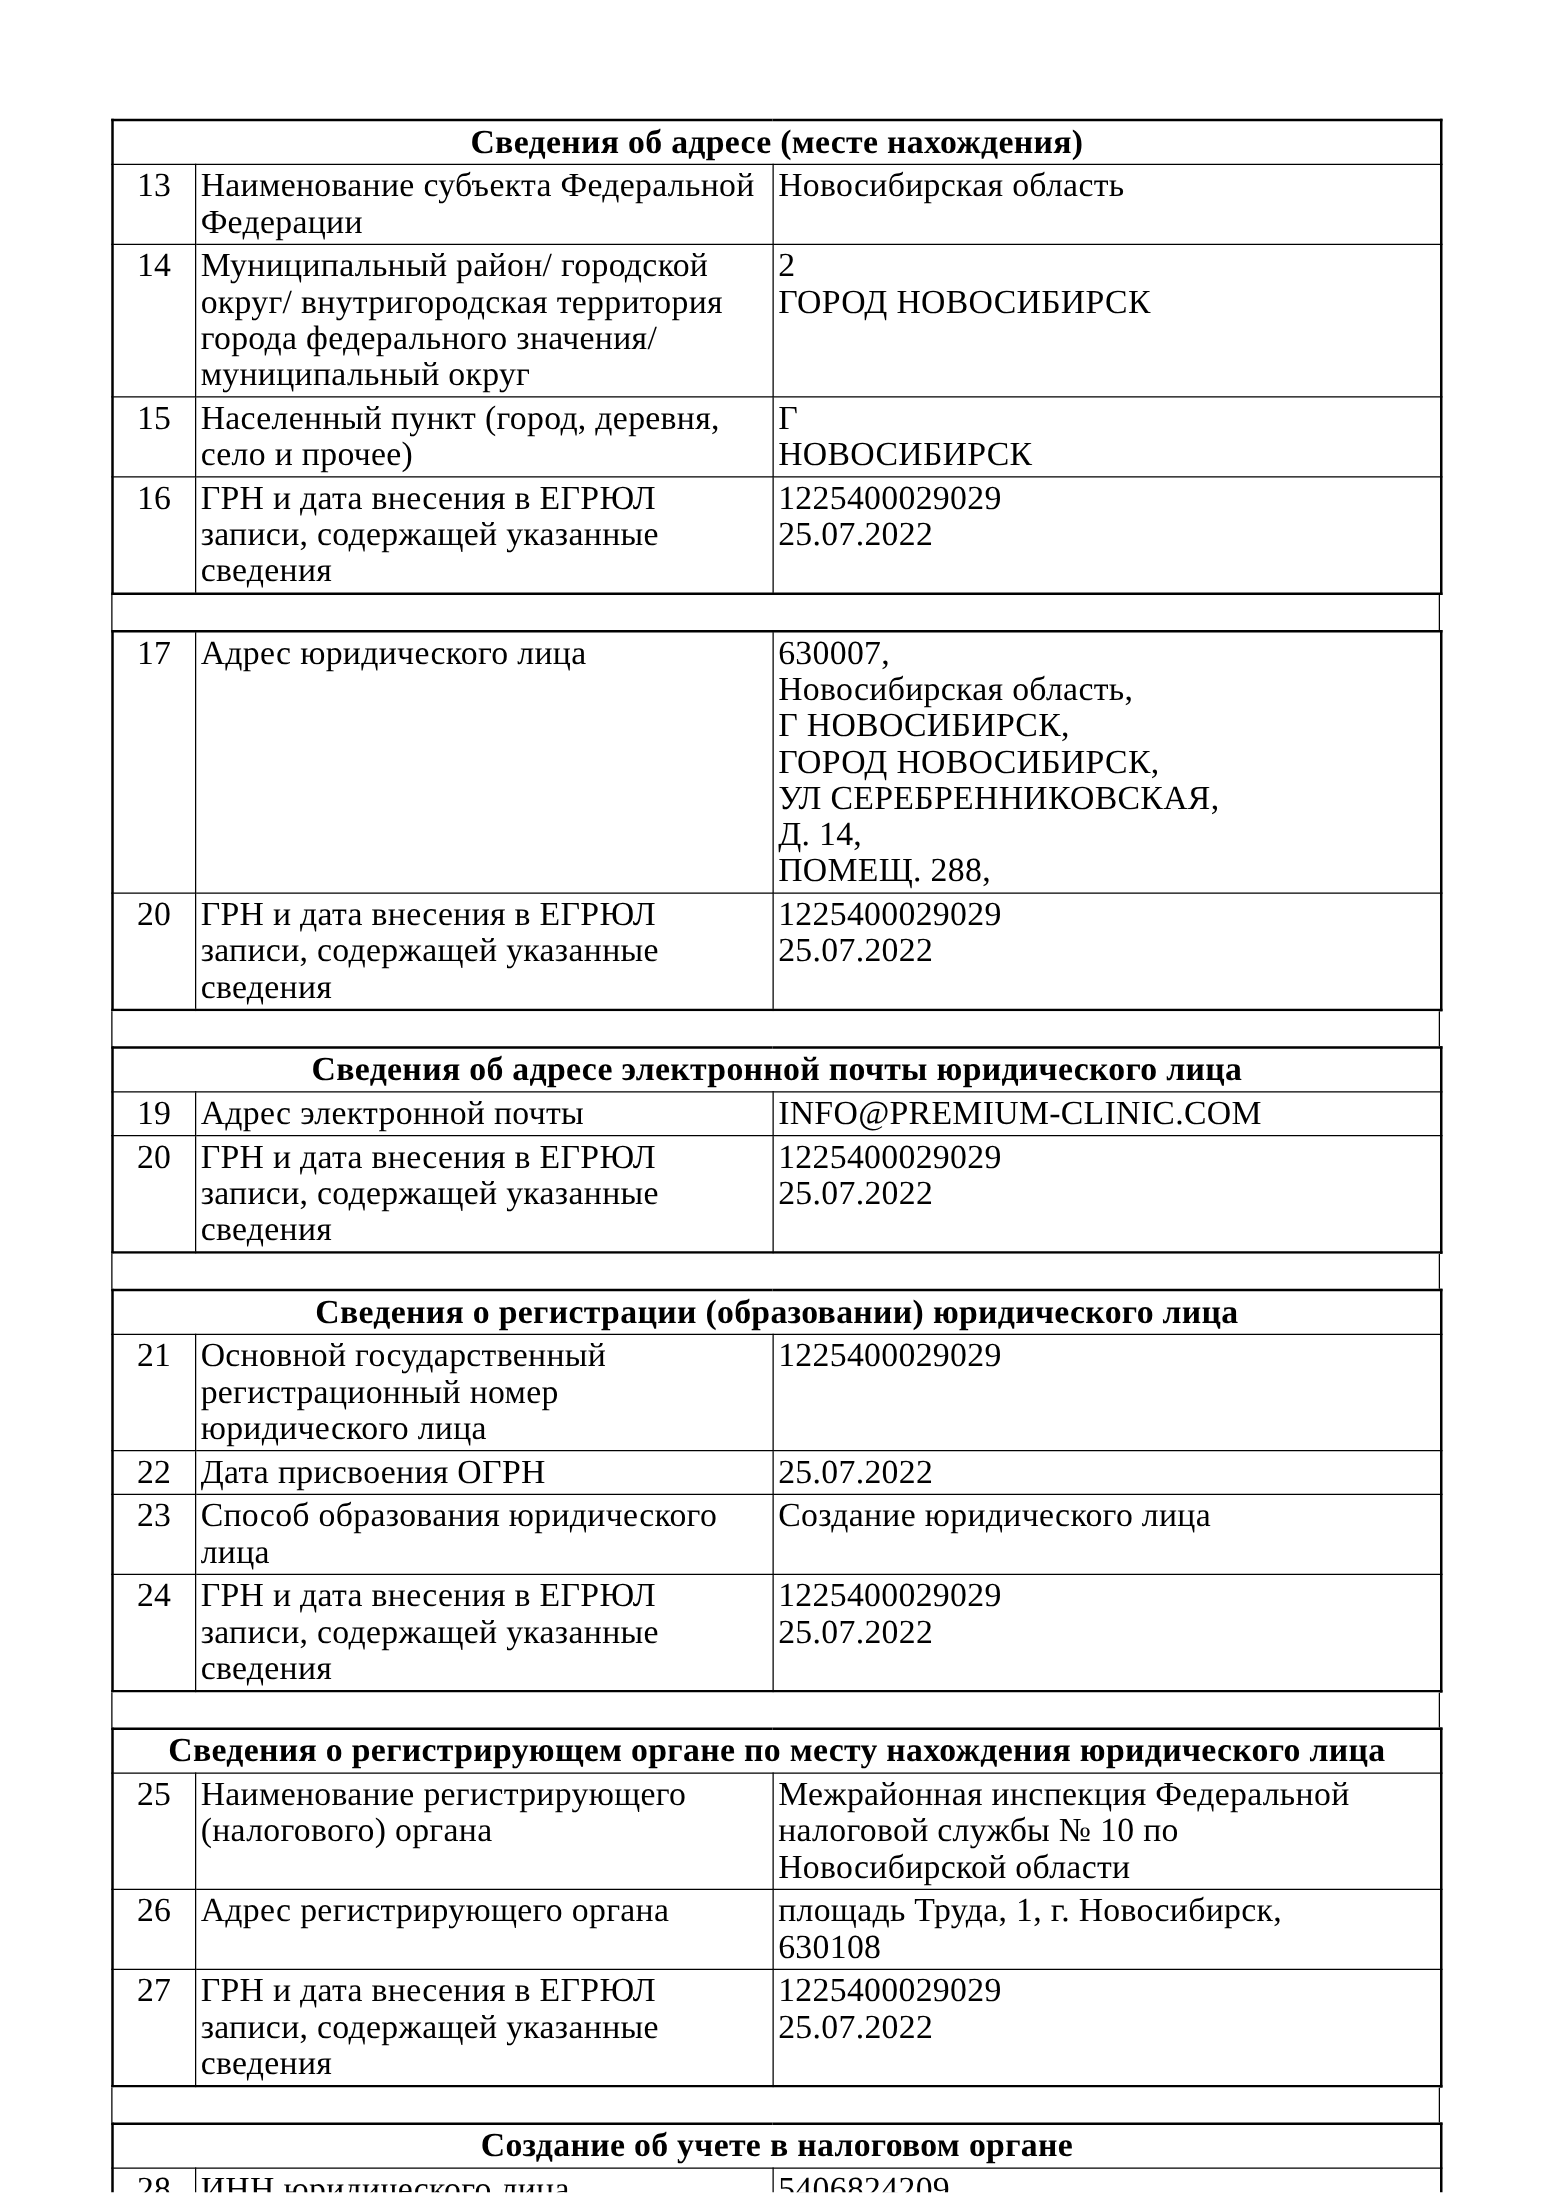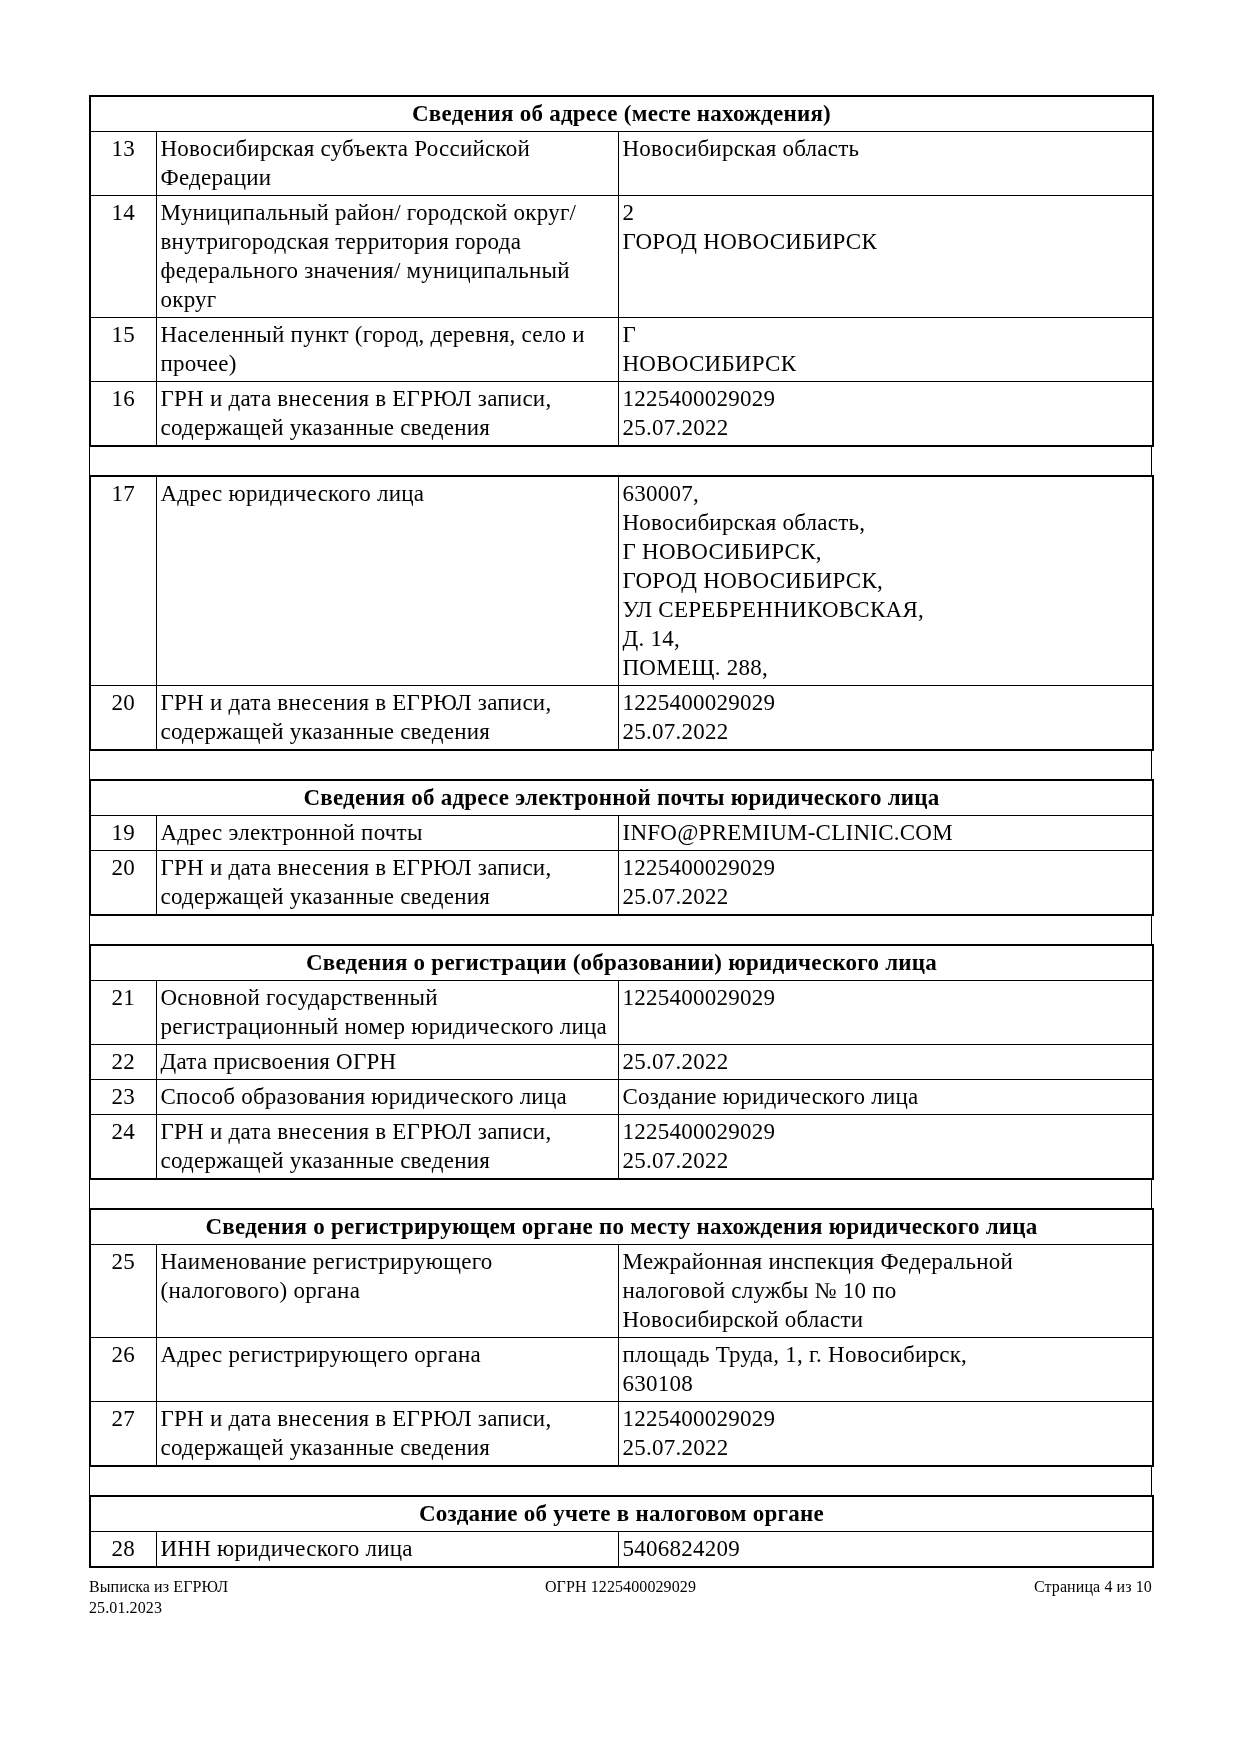--- a/index.html
+++ b/index.html
@@ -21,21 +21,21 @@
   table.doc {
     border-collapse: collapse;
     table-layout: fixed;
     width: 1063px;
     border: 2px solid #000000;
   }
   table.doc td {
     border: 1px solid #000000;
     vertical-align: top;
     padding: 2px 4px 3px 4px;
-    font-size: 23px;
+    font-size: 27px;
     line-height: 29px;
     letter-spacing: 0.25px;
     word-wrap: break-word;
   }
   td.num { text-align: center; padding-left: 1px; padding-right: 1px; }
   td.hdr {
     font-weight: bold;
     text-align: center;
     line-height: 28px;
     padding-top: 2px;
@@ -73,21 +73,21 @@
           <col style="width:66px">
           <col style="width:462px">
           <col style="width:535px">
         </colgroup>
       <tbody>
           <tr>
         <td colspan="3" class="hdr">Сведения об адресе (месте нахождения)</td>
       </tr>
       <tr>
         <td class="num">13</td>
-        <td class="label">Новосибирская субъекта Российской Федерации</td>
+        <td class="label">Наименование субъекта Федеральной Федерации</td>
         <td class="value">Новосибирская область</td>
       </tr>
       <tr>
         <td class="num">14</td>
         <td class="label">Муниципальный район/ городской округ/ внутригородская территория города федерального значения/ муниципальный округ</td>
         <td class="value">2
 ГОРОД НОВОСИБИРСК</td>
       </tr>
       <tr>
         <td class="num">15</td>

